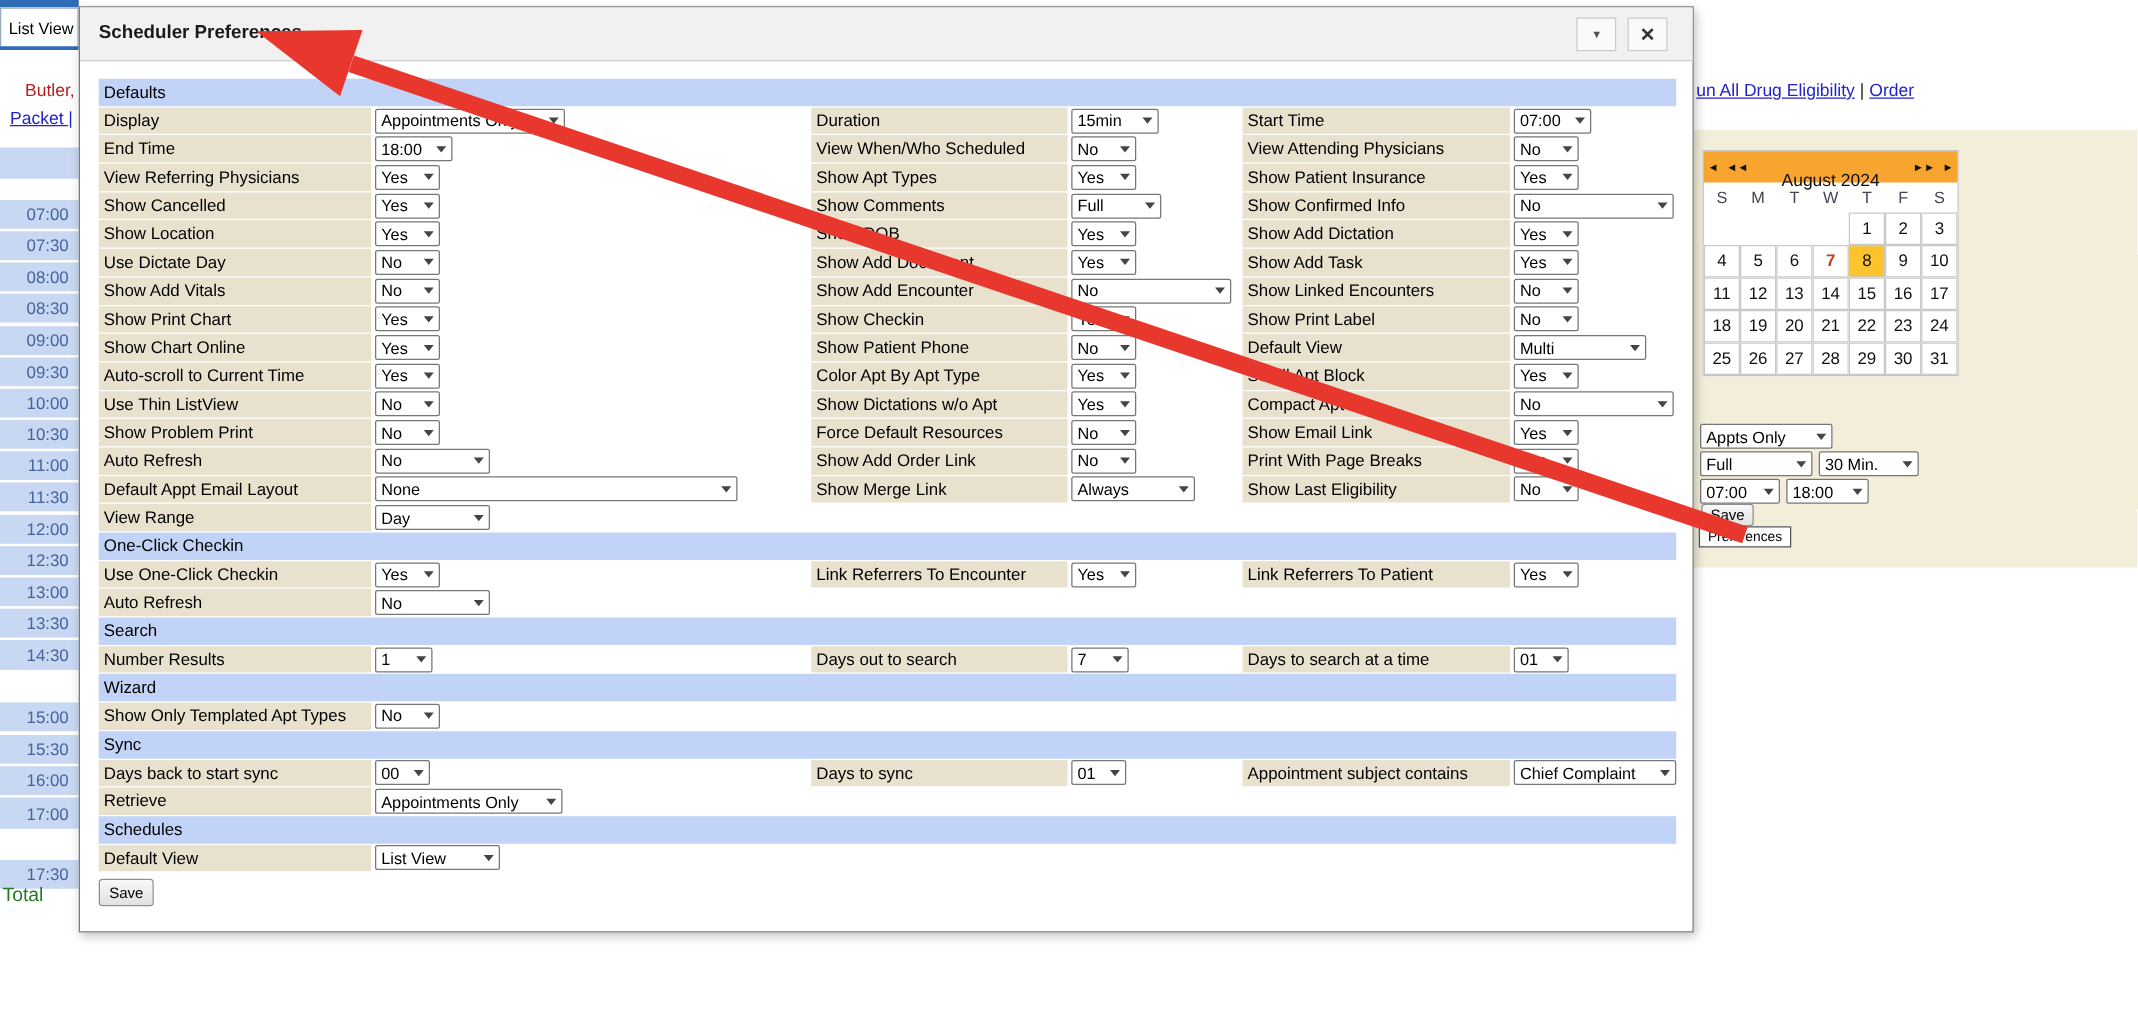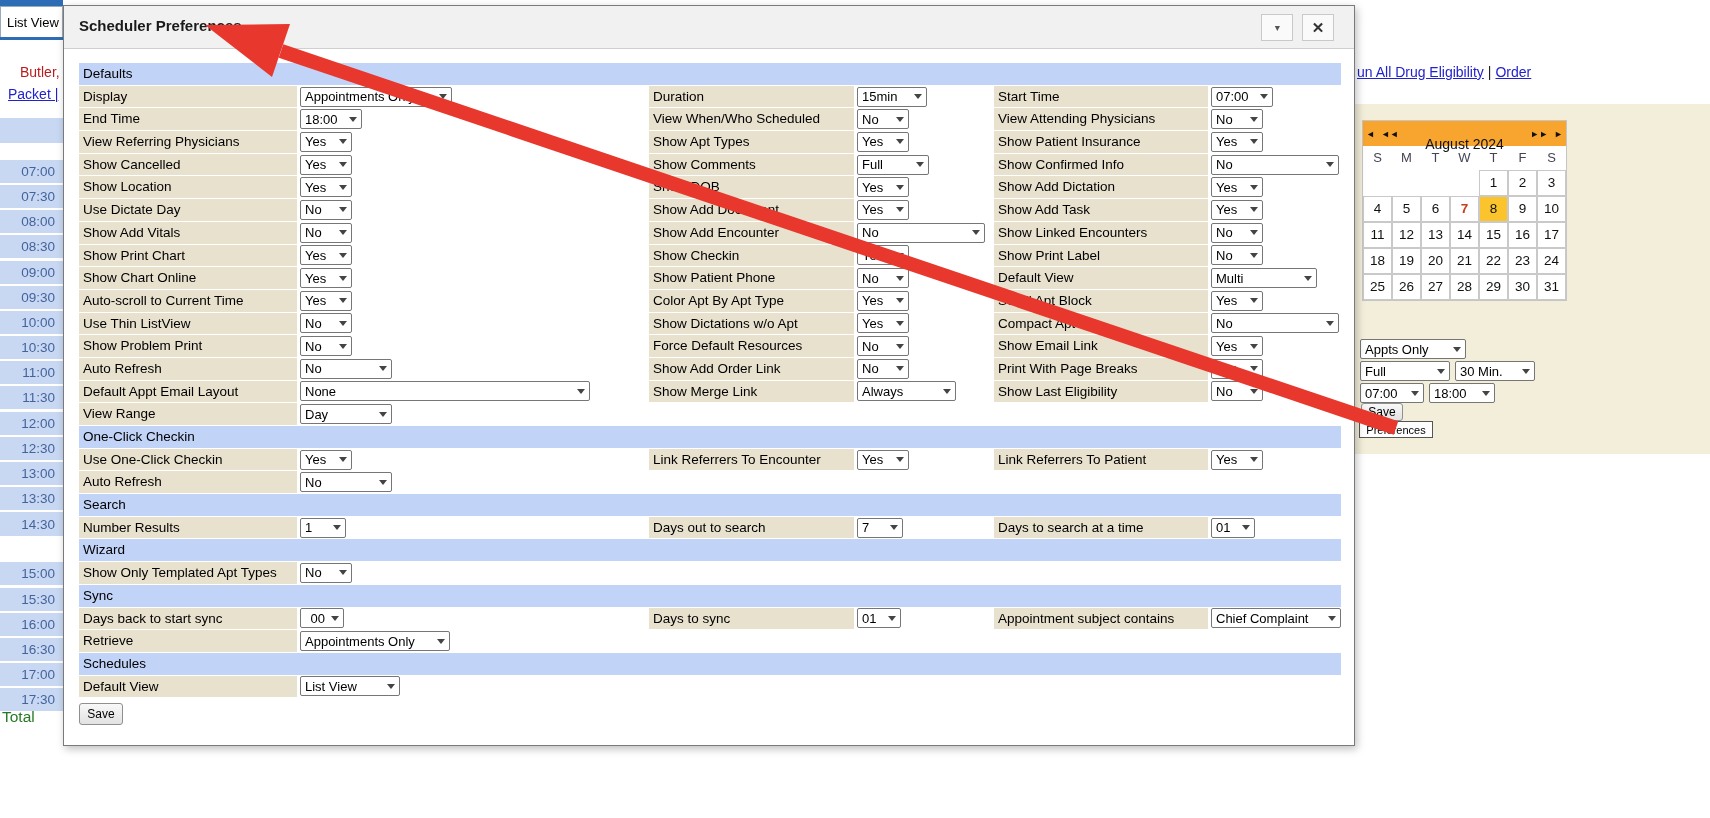--- a/index.html
+++ b/index.html
@@ -94,21 +94,21 @@
     <div class="tcell" style="top: 411.5px;">12:00</div>
     <div class="tcell" style="top: 436.65px;">12:30</div>
     <div class="tcell" style="top: 461.8px;">13:00</div>
     <div class="tcell" style="top: 486.95px;">13:30</div>
     <div class="tcell" style="top: 512.1px;">14:00</div>
     <div class="tcell" style="top: 513px;">14:30</div>
     <div class="tcell" style="top: 562.4px;">15:00</div>
     <div class="tcell" style="top: 587.55px;">15:30</div>
     <div class="tcell" style="top: 612.7px;">16:00</div>
     <div class="tcell" style="top: 637.85px;">16:30</div>
-    <div class="tcell" style="top: 663px;">17:00</div>
+    <div class="tcell" style="top: 640px;">17:00</div>
     <div class="tcell" style="top: 688.15px;">17:30</div>
   </div>
 <div class="total">Total</div>
 
 <div class="toplinks">
   <a>un All Drug Eligibility</a><span class="sep">|</span><a>Order</a>
 </div>
 <div class="right-panel"></div>
 
 <div class="cal">
@@ -609,21 +609,21 @@
         </div>
         <div class="plabel empty"></div>
         <div class="pval"></div>
         <div class="plabel empty"></div>
         <div class="pval"></div>
       </div>
       <div class="sec-h">Sync</div>
       <div class="prow">
         <div class="plabel">Days back to start sync</div>
         <div class="pval">
-          <div class="sel" style="width: 44px; justify-content: flex-end;">
+          <div class="sel" style="width: 44px;">
             <span>00</span>
             <span class="caret"></span>
           </div>
         </div>
         <div class="plabel">Days to sync</div>
         <div class="pval">
           <div class="sel" style="width: 44px;">
             <span>01</span>
             <span class="caret"></span>
           </div>

